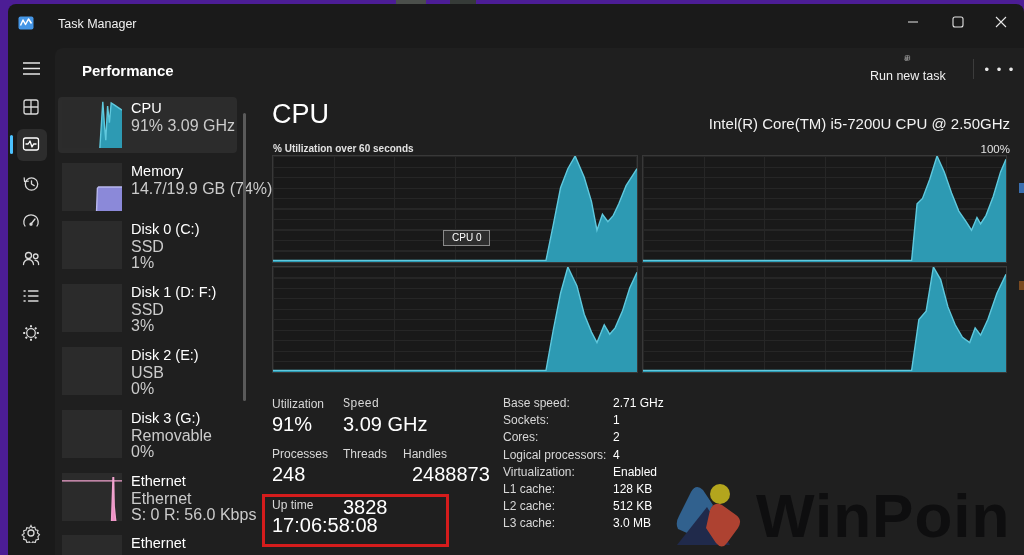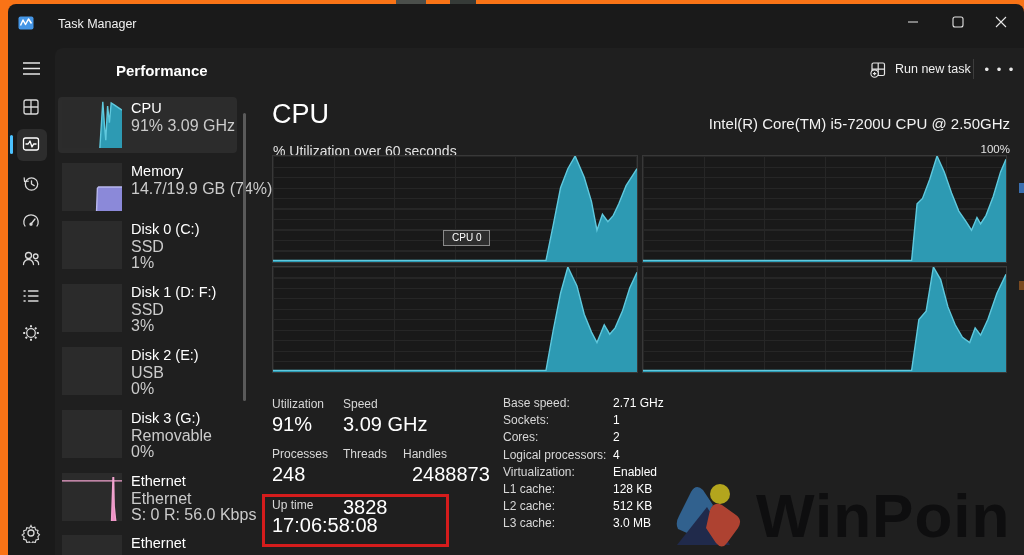--- a/index.html
+++ b/index.html
@@ -1,47 +1,47 @@
 <!DOCTYPE html>
 <html style="--accent: #4cc2ff; --win-bg: #1a1a1a; --card-bg: #1f1f1f; --annotation-red: #d51c1c; --graph-teal-stroke: #5fc9de; --graph-teal-fill: #2d9ab3; --memory-purple: #8b89d9; --ethernet-pink: #ee8fc4;"><head>
 <meta charset="utf-8">
 <style>
   html,body{margin:0;padding:0;background:#050505;width:1024px;height:555px;overflow:hidden;
     font-family:"Liberation Sans","DejaVu Sans",sans-serif;-webkit-font-smoothing:antialiased;}
-  #stage{position:relative;width:1024px;height:555px;background:#f97316;}
+  #stage{position:relative;width:1024px;height:555px;background:#4c1d95;}
   #win{position:absolute;left:8px;top:4px;width:1016px;height:551px;background:var(--win-bg);
     border-radius:8px 8px 0 0;overflow:hidden;color:#fff;}
   .abs{position:absolute;}
   
   .tb-title{left:50px;top:13px;font-size:12.5px;color:#f1f1f1;}
   .winbtn{top:0;width:46px;height:36px;display:flex;align-items:center;justify-content:center;cursor:default;}
   
   #card{position:absolute;left:47px;top:44px;right:0;bottom:0;background:var(--card-bg);border-radius:8px 0 0 0;}
-  .hdr-title{left:27px;top:14px;font-size:15px;font-weight:700;color:#fff;margin-left:34px;}
+  .hdr-title{left:27px;top:14px;font-size:15px;font-weight:700;color:#fff;}
   #runtask{left:805px;top:7px;height:28px;display:flex;align-items:center;gap:8px;padding:0 10px;
-    border-radius:4px;font-size:12.5px;color:#f0f0f0;}
+    border-radius:4px;font-size:12.5px;color:#f0f0f0;flex-direction:column;}
   .vsep{left:918px;top:11px;width:1px;height:20px;background:#3c3c3c;}
   #morebtn{left:928px;top:7px;width:34px;height:28px;display:flex;align-items:center;justify-content:center;
     font-size:13px;letter-spacing:2px;color:#e8e8e8;border-radius:4px;}
   
   .rail-ic{width:44px;height:32px;display:flex;align-items:center;justify-content:center;left:1px;}
   .rail-sel{left:9px;top:125px;width:30px;height:32px;background:#2d2d2d;border-radius:6px;}
   .rail-pill{left:2px;top:131px;width:3px;height:19px;background:var(--accent);border-radius:2px;}
   
   .sb-item{left:50px;width:179px;border-radius:4px;}
   .sb-item.sel{background:#2c2c2c;}
   .sb-graph{position:absolute;left:4px;top:3px;width:60px;height:48px;background:#2b2b2b;overflow:hidden;}
   .sb-text{position:absolute;left:73px;top:1px;right:2px;}
   .sb-title{font-size:14.5px;color:#ffffff;line-height:20px;white-space:nowrap;}
   .sb-sub{font-size:16px;color:#cbcbcb;line-height:16px;white-space:nowrap;}
   #sb-scroll{left:235px;top:109px;width:3px;height:288px;background:#5a5a5a;border-radius:2px;}
   
   .main-title{left:264px;top:95px;font-size:27px;font-weight:300;color:#fff;}
   .cpu-name{right:14px;top:111px;font-size:15px;color:#f2f2f2;}
-  .chart-cap{left:265px;top:139px;font-size:14px;color:#e2e2e2;}
+  .chart-cap{left:265px;top:139px;font-size:10px;color:#e2e2e2;font-weight:bold;}
   .chart-max{right:14px;top:139px;font-size:11.5px;color:#e2e2e2;}
   .graph{background:#191919;border:1px solid #383838;overflow:hidden;
     background-image:
       repeating-linear-gradient(to right,#262626 0 1px,transparent 1px 60.5px),
       repeating-linear-gradient(to bottom,#262626 0 1px,transparent 1px 10.5px);}
   .graph svg{position:absolute;left:0;top:0;width:100%;height:100%;}
   #tooltip{left:435px;top:226px;padding:1px 8px 2px;background:#2e2e2e;border:1px solid #8a8a8a;
     font-size:10px;color:#fff;}
   
   .st-label{font-size:12px;color:#d8d8d8;}
@@ -318,21 +318,21 @@
     <div class="abs graph" style="left:634px;top:262px;width:363px;height:105px;">
         <svg viewBox="0 0 100 100" preserveAspectRatio="none">
           <polygon points="0,98.5 74,98.5 76,50 78,42 80,0 82,12 84,38 86,55 88,67 90,72 91.5,58 93,65 95,50 97.5,25 100,7 100,100 0,100" fill="#2d9ab3"></polygon>
           <polyline points="0,98.5 74,98.5 76,50 78,42 80,0 82,12 84,38 86,55 88,67 90,72 91.5,58 93,65 95,50 97.5,25 100,7" fill="none" stroke="#5fc9de" stroke-width="1.4" vector-effect="non-scaling-stroke"></polyline>
         </svg>
       </div>
 
     <div class="abs" id="tooltip">CPU 0</div>
 
     <div class="abs st-label" style="left:264px;top:393px;">Utilization</div>
-    <div class="abs st-label" style="left:335px;top:393px;">Speed</div>
+    <div class="abs st-label" style="left:335px;top:393px;font-family:Liberation Mono, monospace;">Speed</div>
     <div class="abs st-value" style="left:264px;top:409px;">91%</div>
     <div class="abs st-value" style="left:335px;top:409px;">3.09 GHz</div>
 
     <div class="abs st-label" style="left:264px;top:443px;">Processes</div>
     <div class="abs st-label" style="left:335px;top:443px;">Threads</div>
     <div class="abs st-label" style="left:395px;top:443px;">Handles</div>
     <div class="abs st-value" style="left:264px;top:459px;">248</div>
     <div class="abs st-value" style="left:335px;top:459px;margin-top:33px;">3828</div>
     <div class="abs st-value" style="left:392px;top:459px;margin-left:12px;">2488873</div>
 

